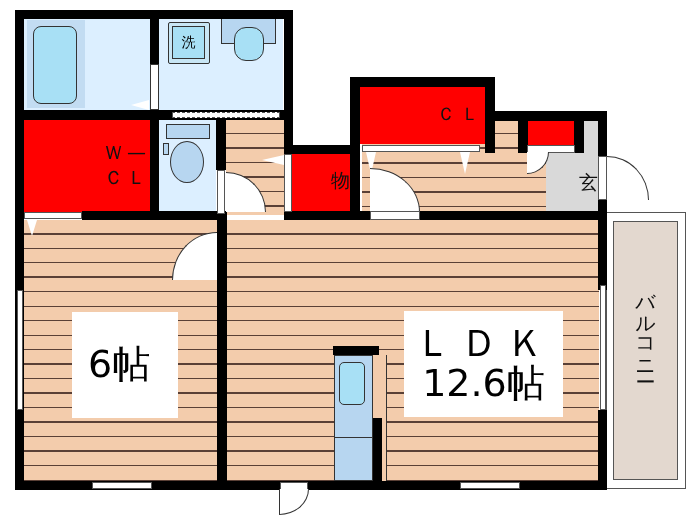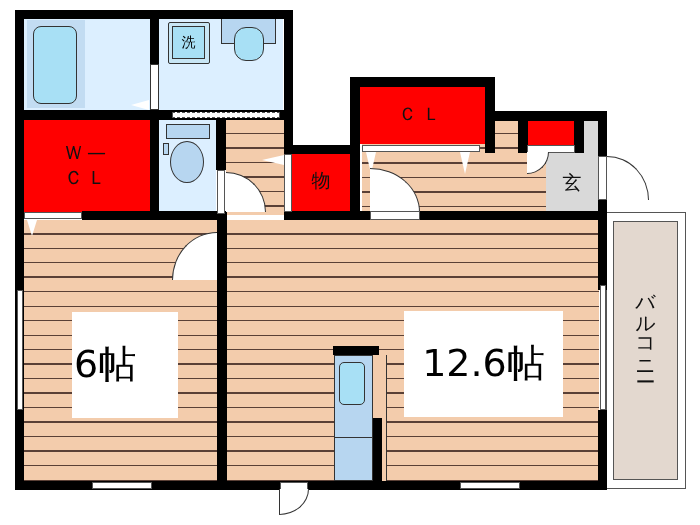--- a/index.html
+++ b/index.html
@@ -7,21 +7,21 @@
          font-family:"DejaVu Sans", "Liberation Sans", sans-serif; }
   .abs { position:absolute; box-sizing:border-box; }
   .wall { position:absolute; background:#000; }
   .floor {
     position:absolute;
     background-color:#f3ccac;
     background-image:repeating-linear-gradient(to bottom, #f3ccac 0px, #f3ccac 13px, #5a4036 13px, #5a4036 14.5px);
   }
   .wet { position:absolute; background:#dcefff; }
   .red { position:absolute; background:#ff0000; }
-  .label { position:absolute; color:#111; text-align:center; }
+  .label { position:absolute; color:#111; text-align:right; }
   .label-box { position:absolute; background:#fff; color:#000; display:flex; flex-direction:column; justify-content:center; align-items:center; line-height:1.05; }
   .door-arc { position:absolute; border:1.5px solid #333; background:#fff; box-sizing:border-box; }
   .win { position:absolute; background:#fff; border:1px solid #555; box-sizing:border-box; }
   .tri { position:absolute; width:0; height:0; }
 </style>
 </head>
 <body>
 
 <div class="wet" style="left:24px;top:18px;width:128px;height:92px;"></div>
 <div class="abs" style="left:27px;top:20px;width:58px;height:88px;background:#c2dcf2;"></div>
@@ -145,20 +145,21 @@
 
 <div class="label" style="left:24px;top:140px;width:126px;font-size:19px;letter-spacing:4px;line-height:1.3;color:#111;">
   <div>Ｗ—</div>
   <div>ＣＬ</div>
 </div>
 <div class="label" style="left:360px;top:102px;width:125px;font-size:18px;letter-spacing:6px;">ＣＬ</div>
 <div class="label" style="left:292px;top:168px;width:58px;font-size:19px;">物</div>
 <div class="label" style="left:546px;top:170px;width:52px;font-size:19px;">玄</div>
 
 <div class="label-box" style="left:72px;top:312px;width:106px;height:106px;font-size:38px;">
-  <div style="align-self:flex-start;padding-left:2px;">6帖</div>
+  <div style="align-self:flex-start;padding-left:16px;">6帖</div>
 </div>
 
 <div class="label-box" style="left:404px;top:311px;width:159px;height:106px;font-size:38px;">
+  <div style="letter-spacing:8px;">ＬＤＫ</div>
   <div>12.6帖</div>
 </div>
 
 <div class="label" style="left:620px;top:280px;width:52px;font-size:20px;writing-mode:vertical-rl;text-orientation:upright;line-height:52px;">バルコニー</div>
 
 </body></html>

